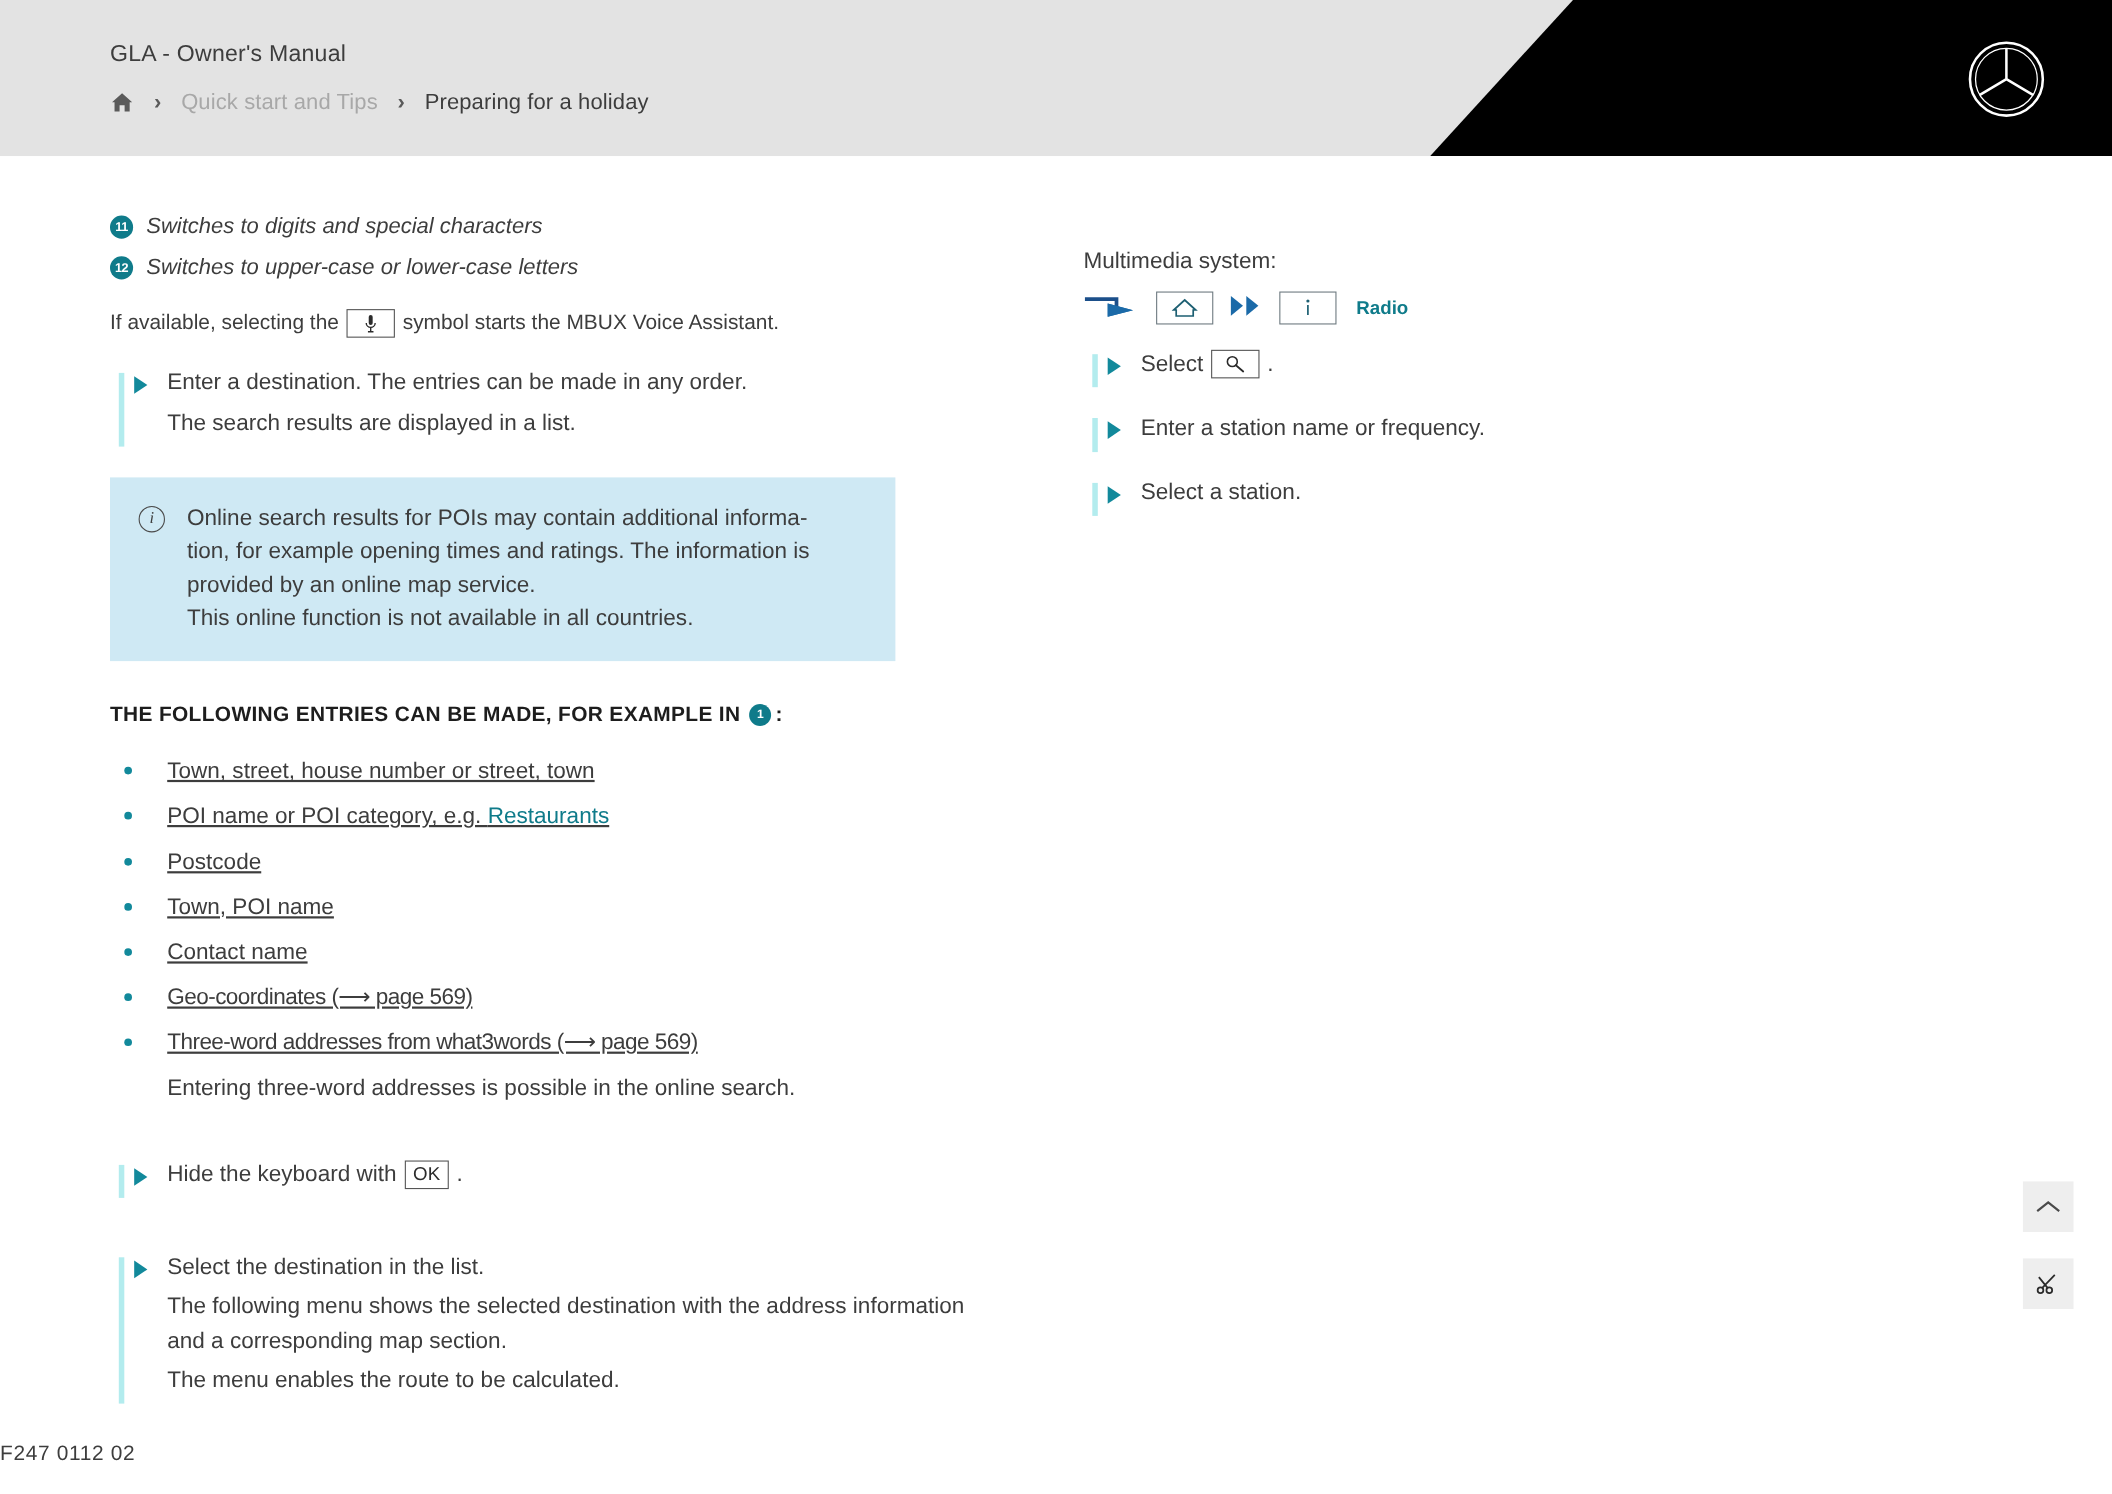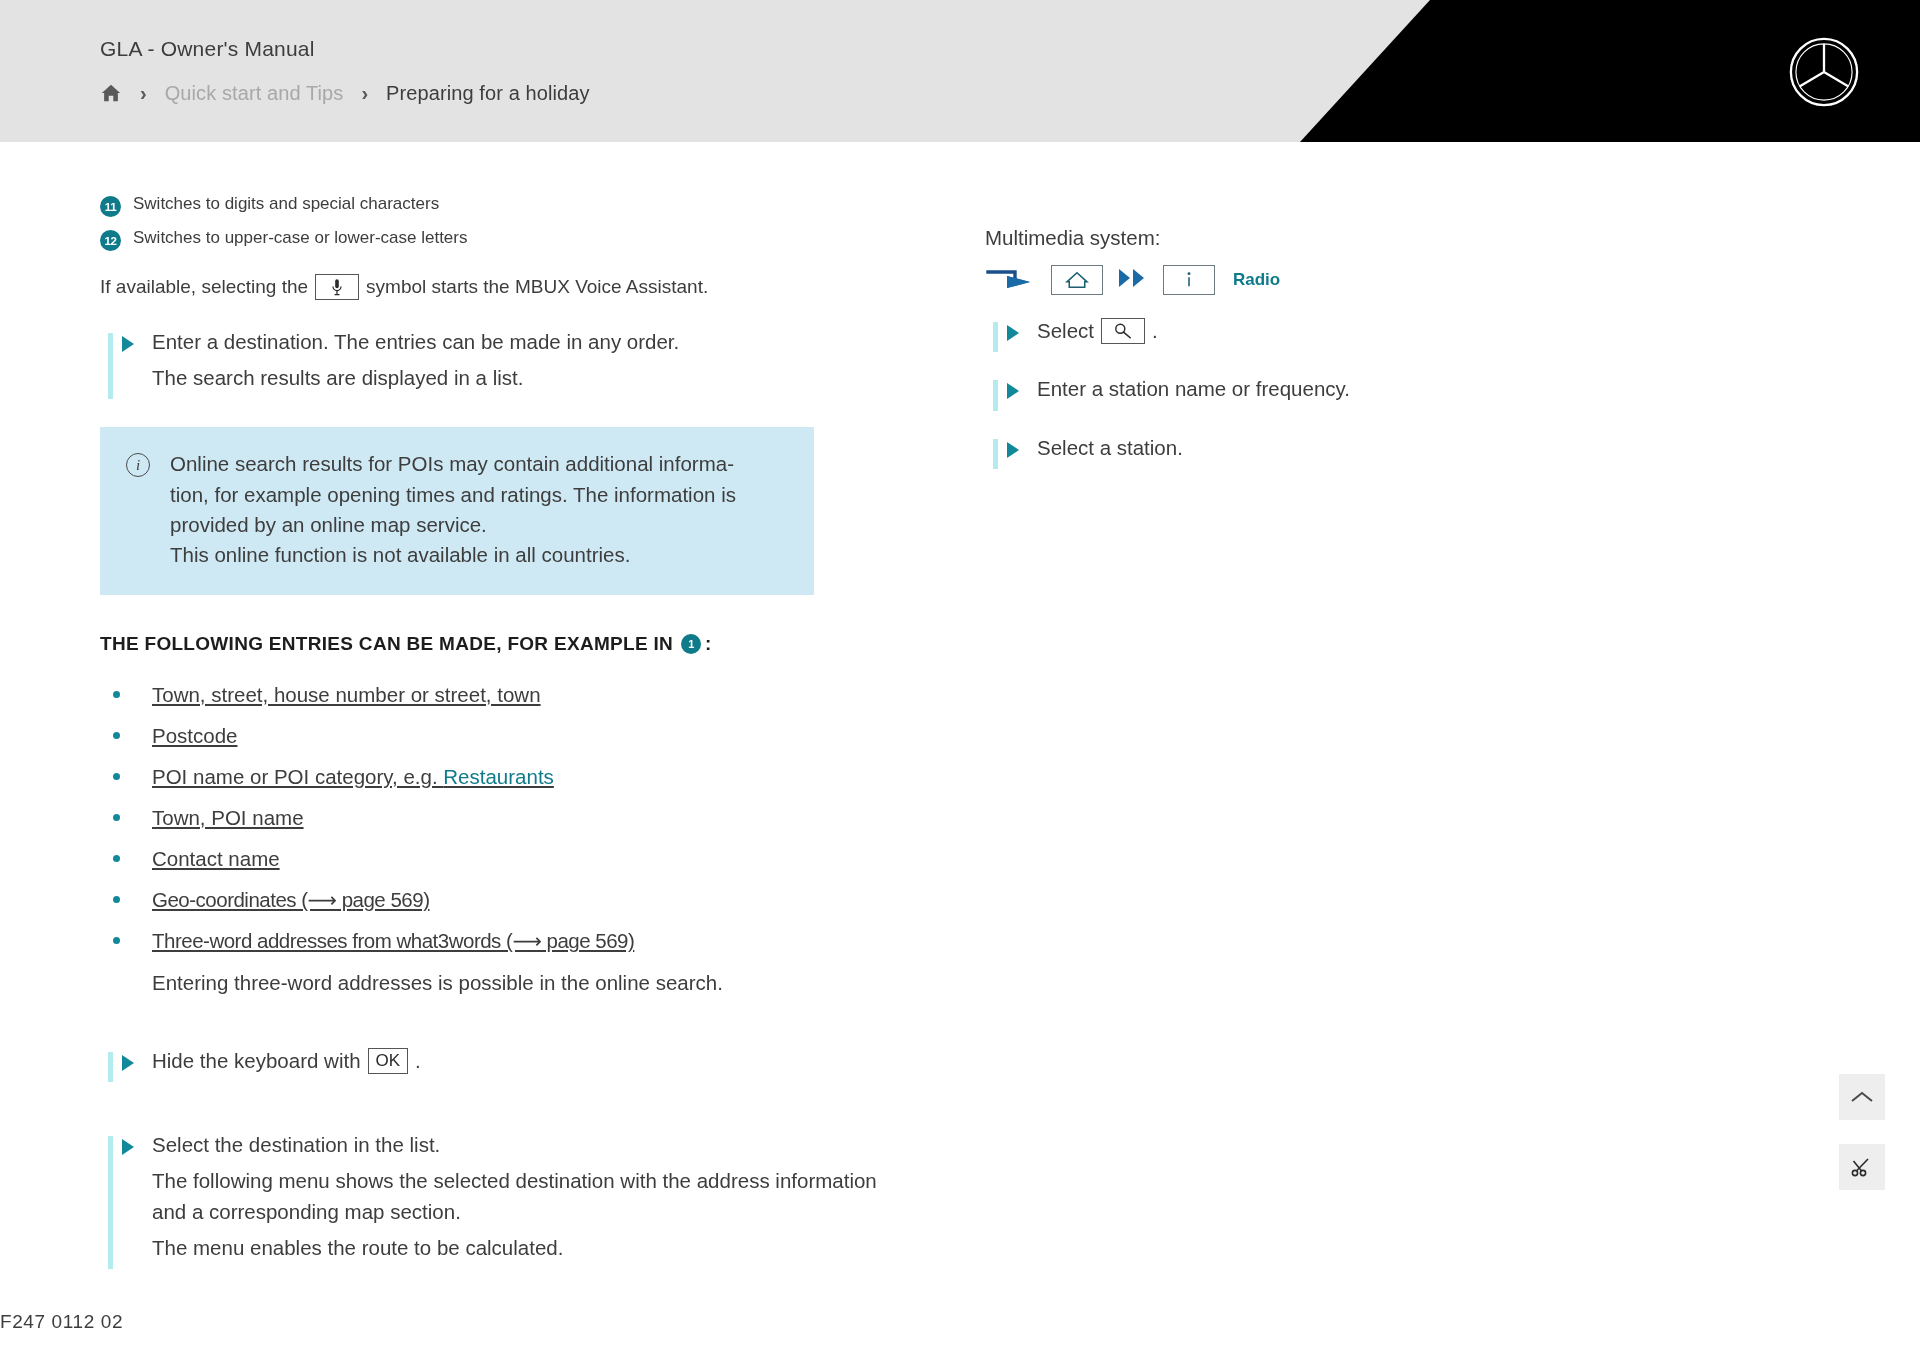--- a/index.html
+++ b/index.html
@@ -112,23 +112,24 @@
     color: #ffffff;
     font-size: 11.5px;
     font-weight: 700;
     display: flex;
     align-items: center;
     justify-content: center;
     margin-top: 4px;
     letter-spacing: -0.4px;
   }
   .callout-text {
-    font-size: 17px;
+    font-size: 20px;
     color: #3d3d3d;
     line-height: 1.42;
+    font-style: italic;
   }
 
   .para {
     font-size: 19px;
     color: #3d3d3d;
     line-height: 1.45;
     margin-top: 22px;
     display: flex;
     align-items: center;
     flex-wrap: wrap;
@@ -411,25 +412,25 @@
       <span>:</span>
     </div>
 
     <ul class="bullets">
       <li class="bullet-item">
         <span class="bullet-dot"></span>
         <span>Town, street, house number or street, town</span>
       </li>
       <li class="bullet-item">
         <span class="bullet-dot"></span>
+        <span>POI name or POI category, e.g. </span><span class="link-teal">Restaurants</span>
+      </li>
+      <li class="bullet-item">
+        <span class="bullet-dot"></span>
         <span>Postcode</span>
-      </li>
-      <li class="bullet-item">
-        <span class="bullet-dot"></span>
-        <span>POI name or POI category, e.g. </span><span class="link-teal">Restaurants</span>
       </li>
       <li class="bullet-item">
         <span class="bullet-dot"></span>
         <span>Town, POI name</span>
       </li>
       <li class="bullet-item">
         <span class="bullet-dot"></span>
         <span>Contact name</span>
       </li>
       <li class="bullet-item">

